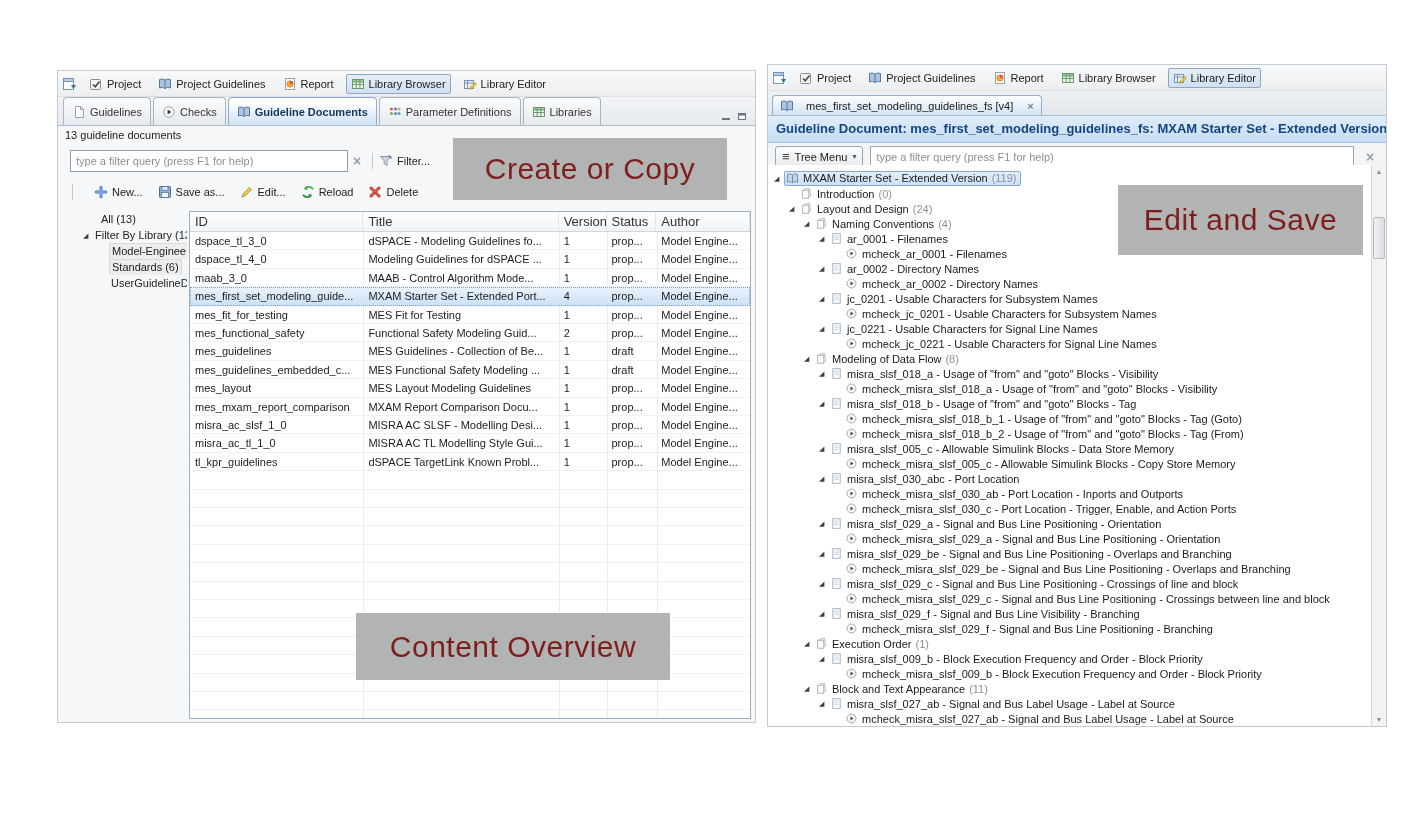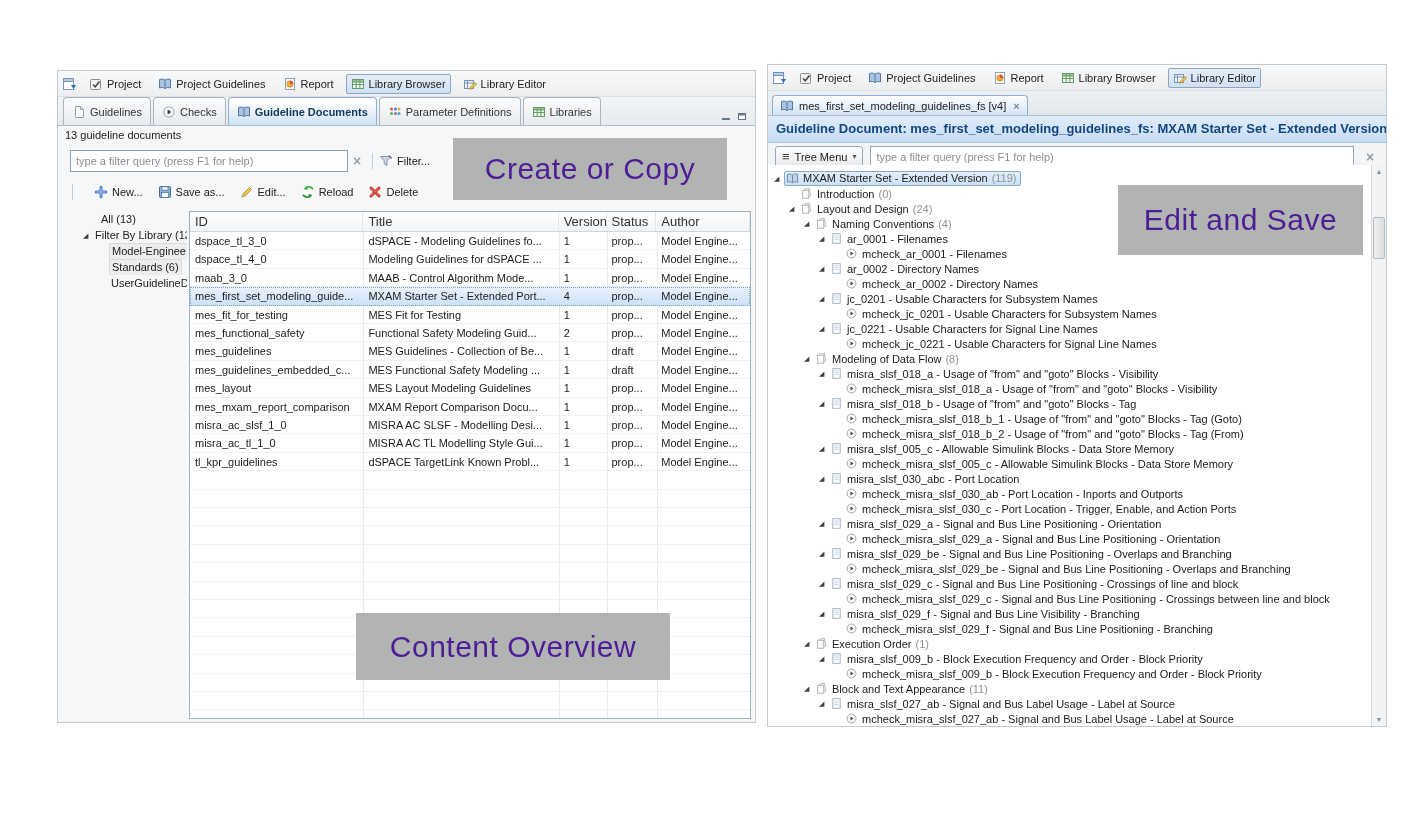--- a/index.html
+++ b/index.html
@@ -54,21 +54,21 @@
   .tbody{position:relative;height:calc(100% - 19px);
          background-image:repeating-linear-gradient(180deg,#fff 0,#fff 17.4px,#eef2f7 17.4px,#eef2f7 18.4px)}
   .vline{position:absolute;top:0;bottom:0;width:1px;background:#e8ecf0}
   .trow{display:flex;height:18.4px;line-height:18px;font-size:11px;color:#1c1c1c;position:relative}
   .trow.sel{background:linear-gradient(#eaf3fd,#cbe0f7);outline:1px dotted #7aa0cc;outline-offset:-1px}
   .td{padding-left:5px;box-sizing:border-box;white-space:nowrap;overflow:hidden}
 
   
   .editor-tabrow{height:22px;background:linear-gradient(#eef1f4,#e3e7eb);border-bottom:1px solid #aebccb;
                  display:flex;align-items:flex-end;padding:2px 4px 0}
-  .editor-tab{display:flex;align-items:center;gap:5px;font-size:11px;padding:0 7px;height:20px;box-sizing:border-box;
+  .editor-tab{display:flex;align-items:center;gap:12px;font-size:11px;padding:0 7px;height:20px;box-sizing:border-box;
               border:1px solid #8fafd0;border-bottom:none;border-radius:4px 4px 0 0;
               background:linear-gradient(#fdfefe,#d3e4f6);color:#222;white-space:nowrap}
   .tabx{font-size:11px;color:#7b8794;font-weight:bold;margin-left:2px}
   .doc-header{height:26px;line-height:26px;background:linear-gradient(#e0edfa,#c6dcf3);border-bottom:1px solid #a7c4e0;
               font-size:13px;font-weight:bold;color:#14457f;padding-left:8px;white-space:nowrap;overflow:hidden}
   .rp-filter{height:27px;display:flex;align-items:center;padding:0 7px;gap:7px;background:#f2f4f6;border-bottom:1px solid #cfd6dd}
   .tree-menu{display:flex;align-items:center;gap:5px;height:21px;padding:0 6px;border:1px solid #9aa6b2;border-radius:3px;
              background:linear-gradient(#fcfdfe,#e8ebee);font-size:11px;color:#222;font-family:inherit;white-space:nowrap}
   .hamb{font-size:13px;line-height:11px;color:#444}
   .caret{font-size:8px;color:#555}
@@ -82,21 +82,21 @@
   .ticon svg{width:13px;height:13px}
   .tcount{color:#8d9298;margin-left:4px}
   .sel-span{background:linear-gradient(#e4eefa,#cbe0f5);border:1px solid #84aad2;border-radius:2px;
             padding:0 3px 0 1px;display:inline-flex;align-items:flex-start;margin-left:-1px}
   .vscroll{position:absolute;top:100px;right:0;bottom:0;width:14px;background:#f1f2f3;border-left:1px solid #d5d9dd}
   .vthumb{position:absolute;left:1px;right:1px;top:52px;height:40px;background:linear-gradient(90deg,#efefef,#dcdee0);
           border:1px solid #b4bac0;border-radius:2px}
   .varrow{position:absolute;left:0;right:0;text-align:center;font-size:7px;color:#8a9096}
 
   
-  .overlay{position:absolute;background:#b1b4b2;color:#4c1d95;display:flex;align-items:center;justify-content:center;
+  .overlay{position:absolute;background:#b1b4b2;color:#7f1d1d;display:flex;align-items:center;justify-content:center;
            font-size:30px;letter-spacing:.5px;z-index:10}
   #ov-create{left:453px;top:138px;width:274px;height:62px}
   #ov-content{left:356px;top:613px;width:314px;height:67px}
   #ov-edit{left:1118px;top:185px;width:245px;height:70px}
 </style>
 </head>
 <body>
 
 <section class="panel" id="left-panel">
   <div class="toolbar" id="lp-toolbar">
@@ -692,21 +692,21 @@
         <span>misra_slsf_005_c - Allowable Simulink Blocks - Data Store Memory</span>
       </div>
       <div class="tree-row" style="padding-left:66px">
         <span class="texp"></span>
         <span class="ticon">
           <svg viewBox="0 0 14 14">
             <circle cx="7" cy="7" r="4.8" fill="#f8f8f8" stroke="#a0a0a0"></circle>
             <path d="M5.9 4.9 9.1 7 5.9 9.1Z" fill="#444"></path>
           </svg>
         </span>
-        <span>mcheck_misra_slsf_005_c - Allowable Simulink Blocks - Data Store Memory</span>
+        <span>mcheck_misra_slsf_005_c - Allowable Simulink Blocks - Copy Store Memory</span>
       </div>
       <div class="tree-row" style="padding-left:51px">
         <span class="texp">◢</span>
         <span class="ticon">
           <svg viewBox="0 0 14 14">
             <rect x="3" y="1.8" width="8" height="10.4" fill="#fdfdfd" stroke="#9fb0c0"></rect>
             <path d="M4.5 4.2H9.5M4.5 6.2H9.5M4.5 8.2H9.5" stroke="#c8d4e0"></path>
           </svg>
         </span>
         <span>misra_slsf_030_abc - Port Location</span>

